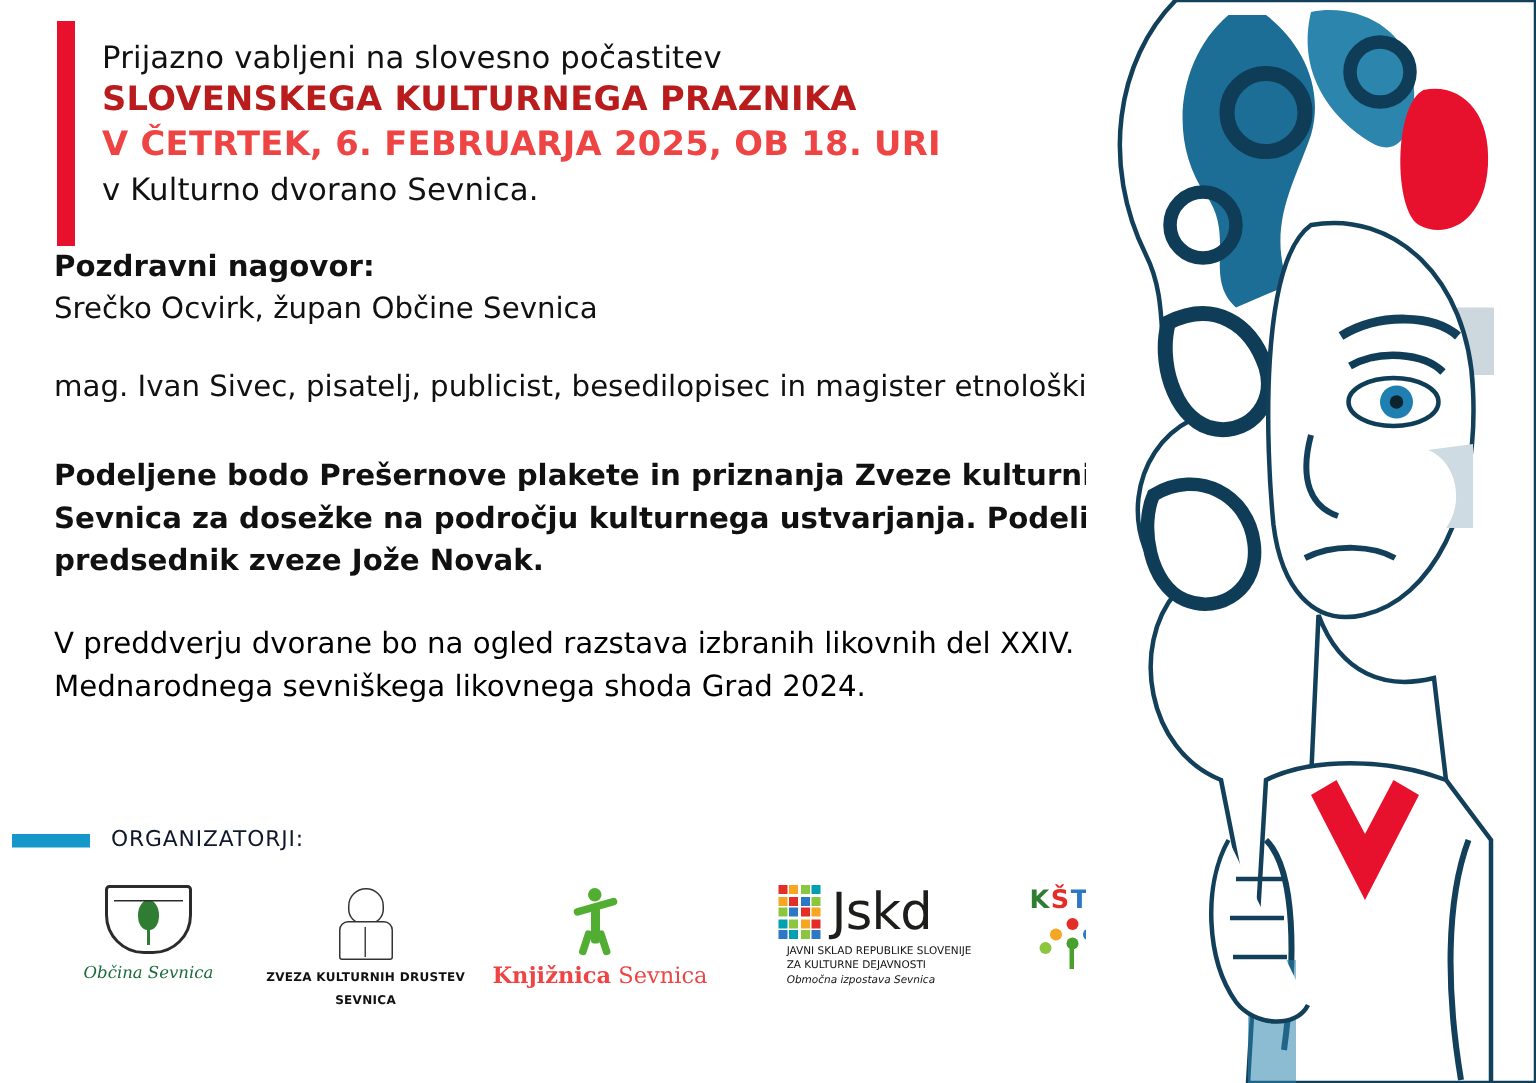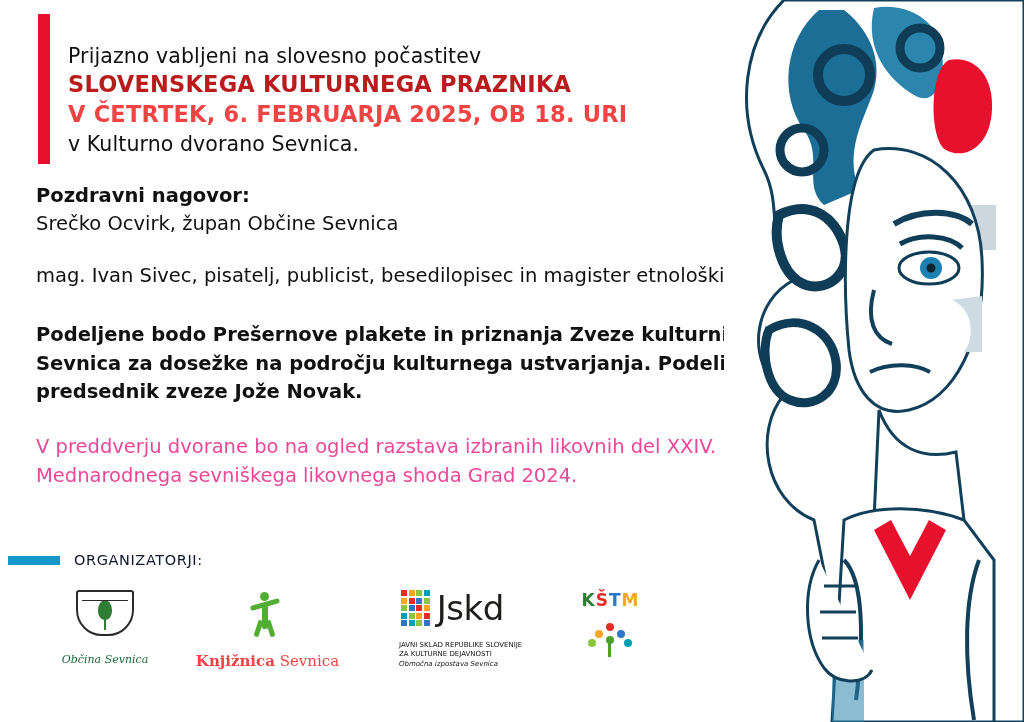--- a/index.html
+++ b/index.html
@@ -31,21 +31,21 @@
     top: 14px;
     width: 12px;
     height: 150px;
     background: #e8112d;
   }
 
   
   .content {
     position: absolute;
     left: 36px;
-    top: 42px;
+    top: 24px;
     width: 830px;
   }
 
   .intro-block {
     margin-left: 32px;
   }
 
   .line-plain {
     font-size: 20.5px;
     color: #111111;
@@ -94,21 +94,21 @@
     font-weight: 700;
     color: #111111;
     line-height: 1.48;
     max-width: 820px;
   }
 
   .para-plain {
     margin-top: 26px;
     font-size: 19.5px;
     font-weight: 400;
-    color: #ec4899;
+    color: #000000;
     line-height: 1.48;
     max-width: 850px;
   }
 
   
   .org-row {
     position: absolute;
     left: 8px;
     top: 552px;
     display: flex;
@@ -134,21 +134,20 @@
     width: 740px;
     height: 110px;
     display: flex;
     align-items: flex-start;
   }
   .logo {
     display: flex;
     flex-direction: column;
     align-items: center;
     justify-content: flex-start;
-    gap: 11px;
   }
   .logo-cap {
     font-size: 8px;
     color: #111;
     text-align: center;
     line-height: 1.25;
     letter-spacing: 0.2px;
   }
 
   
@@ -326,20 +325,28 @@
 
   <div class="logos">
 
     <div class="logo l1">
       <div class="crest">
         <div class="crest-top"></div>
       </div>
       <div class="script">Občina Sevnica</div>
     </div>
 
+    <div class="logo l2">
+      <div class="knight">
+        <div class="head"></div>
+        <div class="body"></div>
+      </div>
+      <div class="logo-cap l2cap">ZVEZA KULTURNIH DRUSTEV</div>
+      <div class="logo-cap l2cap">SEVNICA</div>
+    </div>
 
     <div class="logo l3">
       <div class="kn-mark">
         <div class="fig"></div>
         <div class="arm"></div>
         <div class="trunk"></div>
         <div class="leg1"></div>
         <div class="leg2"></div>
       </div>
       <div class="kn-text">

